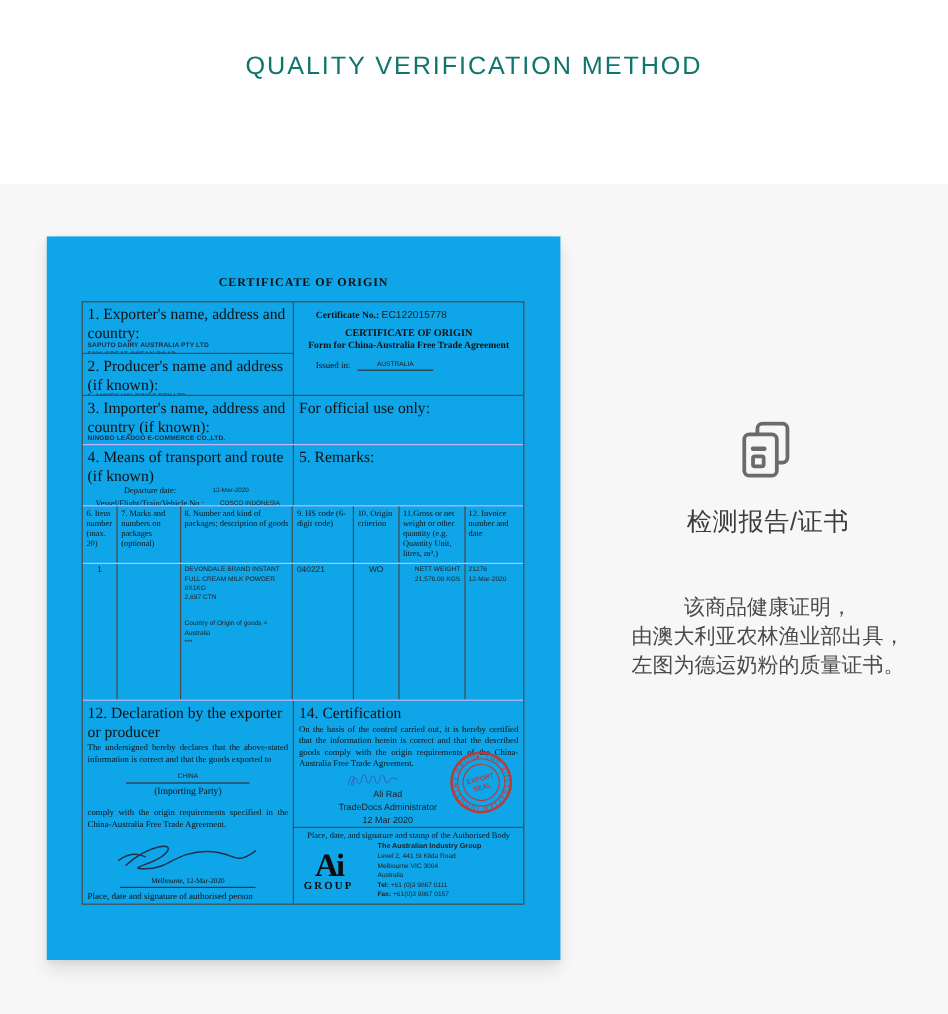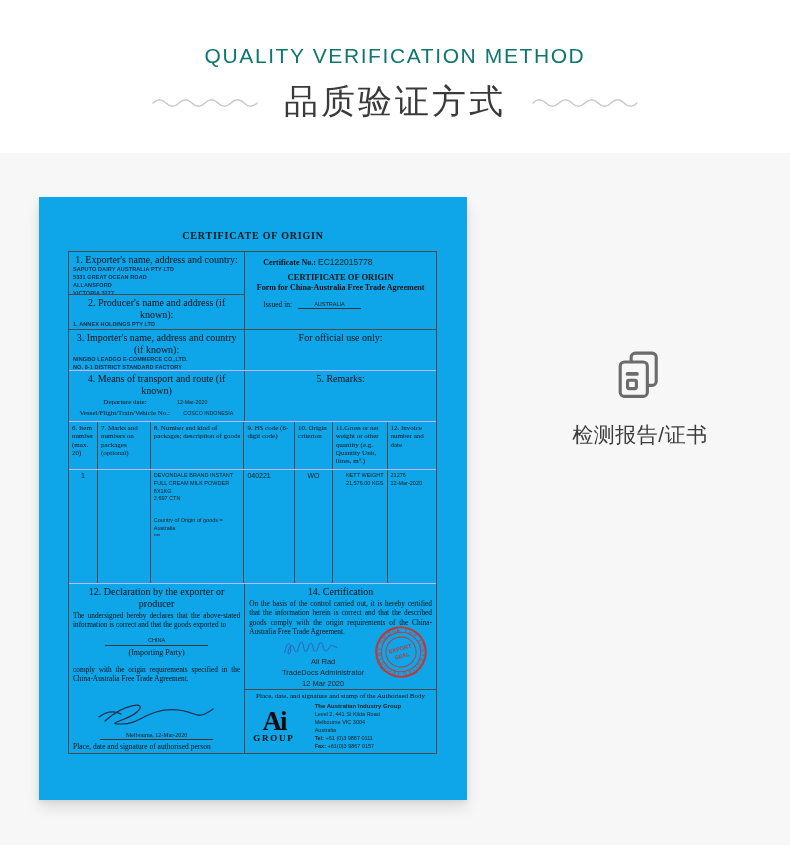--- a/index.html
+++ b/index.html
@@ -26,21 +26,21 @@
                 font-size:10px; letter-spacing:.8px; color:#111; }
   .cert-table { position:absolute; left:29px; top:54px; width:369px; height:503px;
                 border:1px solid #4a4a4a; display:flex; flex-direction:column;
                 font-family:"Liberation Serif","DejaVu Serif",serif; color:#111; }
   .row { display:flex; width:100%; }
   .bt { border-top:1px solid #c4b5fd; }
   .br { border-right:1px solid #4a4a4a; }
   .bb { border-bottom:1px solid #4a4a4a; }
   .cell { padding:2px 4px; overflow:hidden; }
   .w48 { width:48%; } .w52 { width:52%; }
-  .lbl { font-size:10px; line-height:1.2; color:#101010;text-align:center; }
+  .lbl { font-size:13px; line-height:1.2; color:#101010; }
   .tiny { font-family:"Liberation Sans","DejaVu Sans",sans-serif; font-size:5.5px;
           font-weight:700; color:#1e2a45; line-height:1.45; letter-spacing:.1px; }
   .tinyn { font-family:"Liberation Sans","DejaVu Sans",sans-serif; font-size:5.5px;
            font-weight:400; color:#222; line-height:1.4; }
 
   .top-row { height:118px; }
   .colflex { display:flex; flex-direction:column; }
   .h43 { height:43px; } .h35 { height:35px; } .h40 { height:40px; } .h78 { height:78px; }
 
   .certno-line { margin:3px 0 0 14px; font-size:8px; font-weight:700; }
@@ -99,29 +99,20 @@
   .aside-title { position:absolute; left:510px; top:268px; width:260px; text-align:center;
                  font-size:21px; color:#3d3d3d; font-weight:500; letter-spacing:.5px; }
   .aside-desc { position:absolute; left:505px; top:341px; width:270px; text-align:center;
                 font-size:17.5px; line-height:24px; color:#4a4a4a; }
 </style>
 </head>
 <body>
 
 <div class="header">
   <div class="header-en">QUALITY VERIFICATION METHOD</div>
-  <div class="header-zh-row">
-    <svg class="wave" width="106" height="14" viewBox="0 0 114 14">
-      <path d="M1 8 q7 -7 14 0 t14 0 t14 0 t14 0 t14 0 t14 0 t14 0 t14 0" fill="none" stroke="#c9c9c9" stroke-width="1.6" stroke-linecap="round"></path>
-    </svg>
-    <div class="header-zh">品质验证方式</div>
-    <svg class="wave" width="106" height="14" viewBox="0 0 114 14">
-      <path d="M1 8 q7 -7 14 0 t14 0 t14 0 t14 0 t14 0 t14 0 t14 0 t14 0" fill="none" stroke="#c9c9c9" stroke-width="1.6" stroke-linecap="round"></path>
-    </svg>
-  </div>
 </div>
 
 <div class="main">
 
   <div class="card">
     <div class="cert-title">CERTIFICATE OF ORIGIN</div>
 
     <div class="cert-table">
 
       <div class="row top-row">
@@ -289,14 +280,19 @@
 
   <svg class="aside-icon" width="46" height="48" viewBox="0 0 44 46">
     <g fill="none" stroke="#6b6b6b" stroke-width="3" stroke-linejoin="round">
       <rect x="14.5" y="2" width="24" height="31" rx="4"></rect>
       <rect x="4" y="10.5" width="26" height="33" rx="4" fill="#f7f7f8"></rect>
       <line x1="11" y1="22" x2="20" y2="22" stroke-width="3.6" stroke-linecap="round"></line>
       <rect x="11" y="28" width="8.5" height="8" rx="1.5"></rect>
     </g>
   </svg>
   <div class="aside-title">检测报告/证书</div>
+  <div class="aside-desc">
+    <div>该商品健康证明，</div>
+    <div>由澳大利亚农林渔业部出具，</div>
+    <div>左图为德运奶粉的质量证书。</div>
+  </div>
 
 </div>
 
 </body></html>

